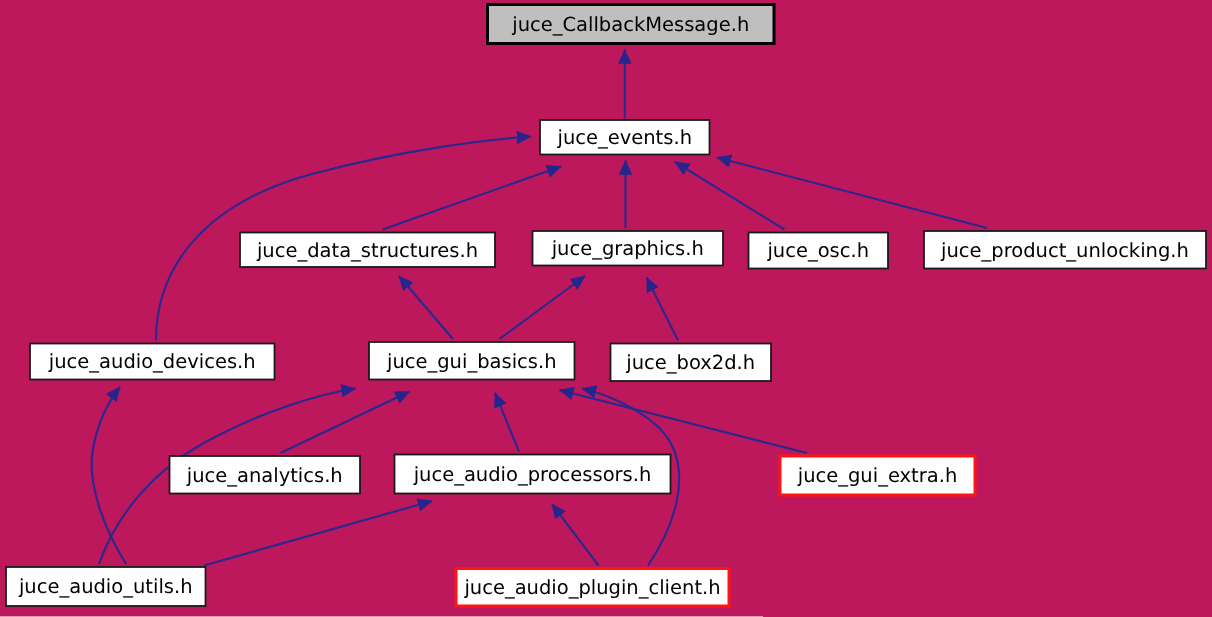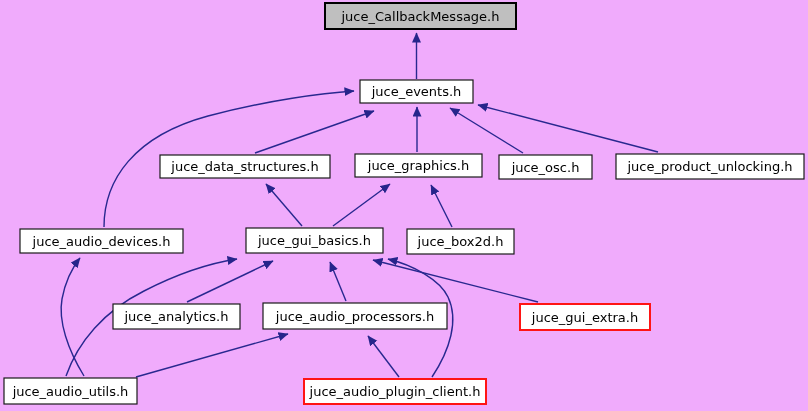--- a/index.html
+++ b/index.html
@@ -5,21 +5,21 @@
   html, body {
     margin: 0;
     padding: 0;
     background: #ffffff;
     font-family: "DejaVu Sans", "Liberation Sans", sans-serif;
   }
   .graph-canvas {
     position: relative;
     width: 808px;
     height: 411px;
-    background: #f0abfc;
+    background: #be185d;
     overflow: hidden;
   }
   svg { display: block; }
   .edge {
     fill: none;
     stroke: #28288f;
     stroke-width: 1.4;
   }
   .node-box {
     fill: #ffffff;

